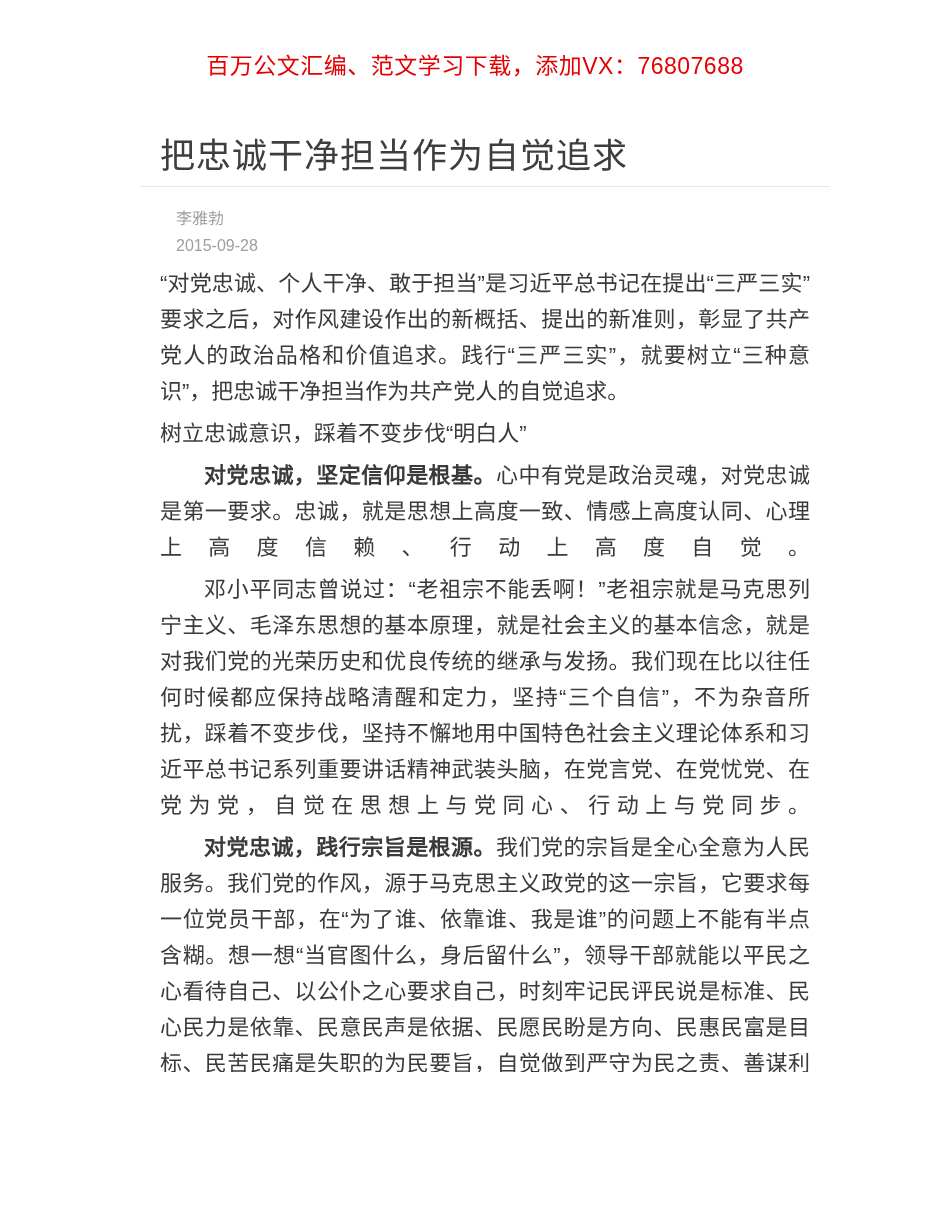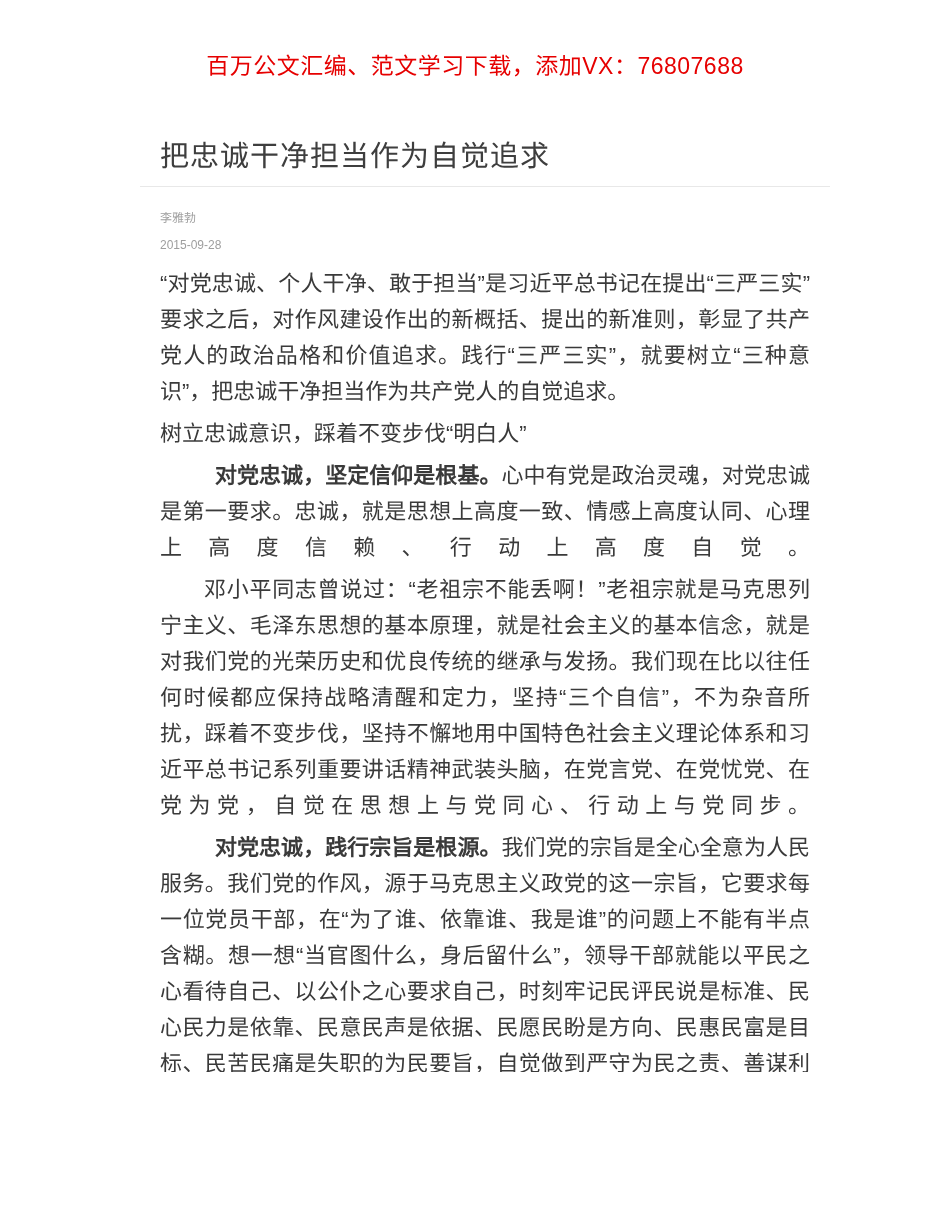--- a/index.html
+++ b/index.html
@@ -22,58 +22,58 @@
     line-height: 28px;
     color: var(--banner-red, #e60000);
     letter-spacing: 0.5px;
   }
   .content {
     width: 650px;
     margin-left: 160px;
   }
   .title {
     margin: 60px 0 0 0;
-    font-size: 29px;
+    font-size: 35px;
     line-height: 32px;
     font-weight: 500;
     color: var(--title-color, #3e3e3e);
     letter-spacing: 1px;
   }
   .divider {
     border: none;
     border-top: 1px solid var(--divider-color, #e8e8e8);
     margin: 14px -20px 0 -20px;
     height: 0;
   }
   .meta {
     margin-top: 18px;
-    font-size: 12px;
+    font-size: 16px;
     line-height: 27px;
     color: var(--meta-color, #9e9e9e);
+    margin-left: 16px;
   }
   .article-body {
     margin-top: 7px;
     font-size: 22px;
     line-height: 36px;
     color: var(--body-color, #3a3a3a);
     text-align: justify;
     word-break: break-all;
   }
   .article-body p {
     margin: 0 0 6px 0;
   }
   .article-body p.indent {
     text-indent: 2em;
   }
   .article-body p.stretch-last {
     text-align-last: justify;
   }
   .bold-lead {
     font-weight: bold;
-    margin-left: 11px;
   }
 </style>
 </head>
 <body>
 
 <div class="page" style="--banner-red: #e60000; --title-color: #3e3e3e; --body-color: #3a3a3a; --meta-color: #9e9e9e; --divider-color: #e8e8e8;">
 
   <div class="promo">百万公文汇编、范文学习下载，添加VX：76807688</div>
 
   <div class="content">

